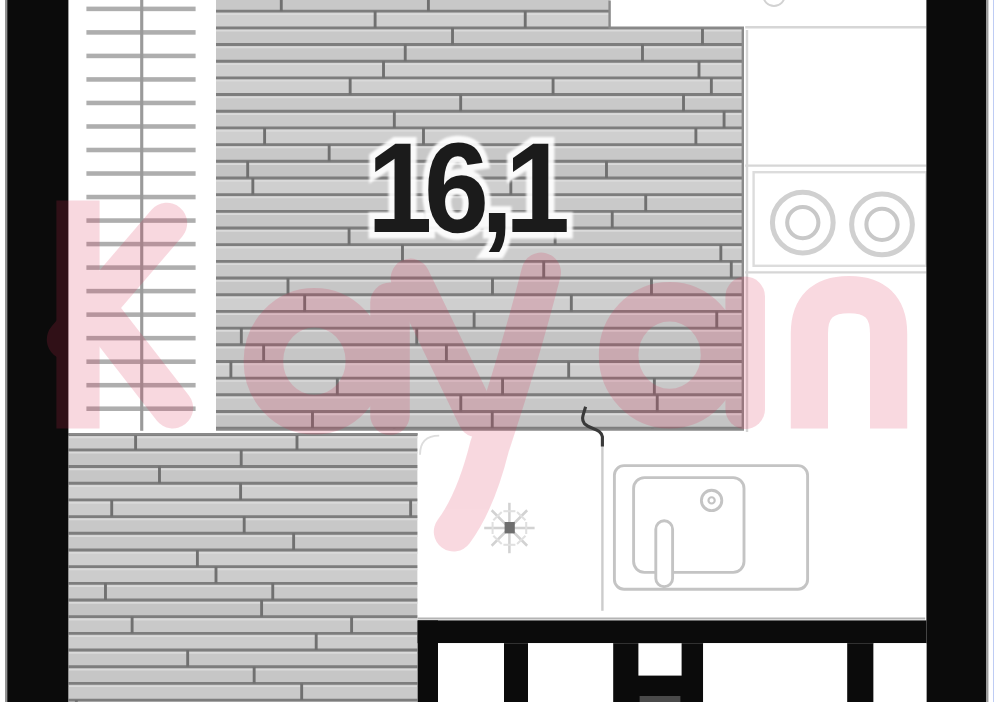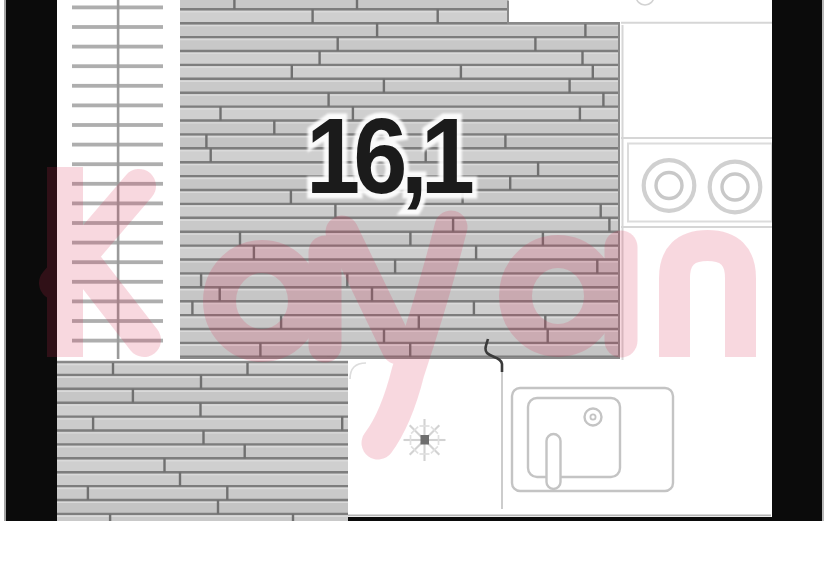--- a/index.html
+++ b/index.html
@@ -1,16 +1,16 @@
 <!DOCTYPE html>
 <html><head>
 <meta charset="utf-8">
 <style>
 html,body{margin:0;padding:0;background:#ffffff;}
-#plan{position:relative;width:828px;height:521px;background:#1d4ed8;overflow:hidden;}
+#plan{position:relative;width:828px;height:585px;background:#1d4ed8;overflow:hidden;}
 svg{display:block;}
 </style>
 </head>
 <body>
 
 <div id="plan">
 <svg width="828" height="585" viewBox="0 0 828 585">
 
 <rect x="0" y="0" width="828" height="585" fill="#ffffff"></rect>
 <defs>

